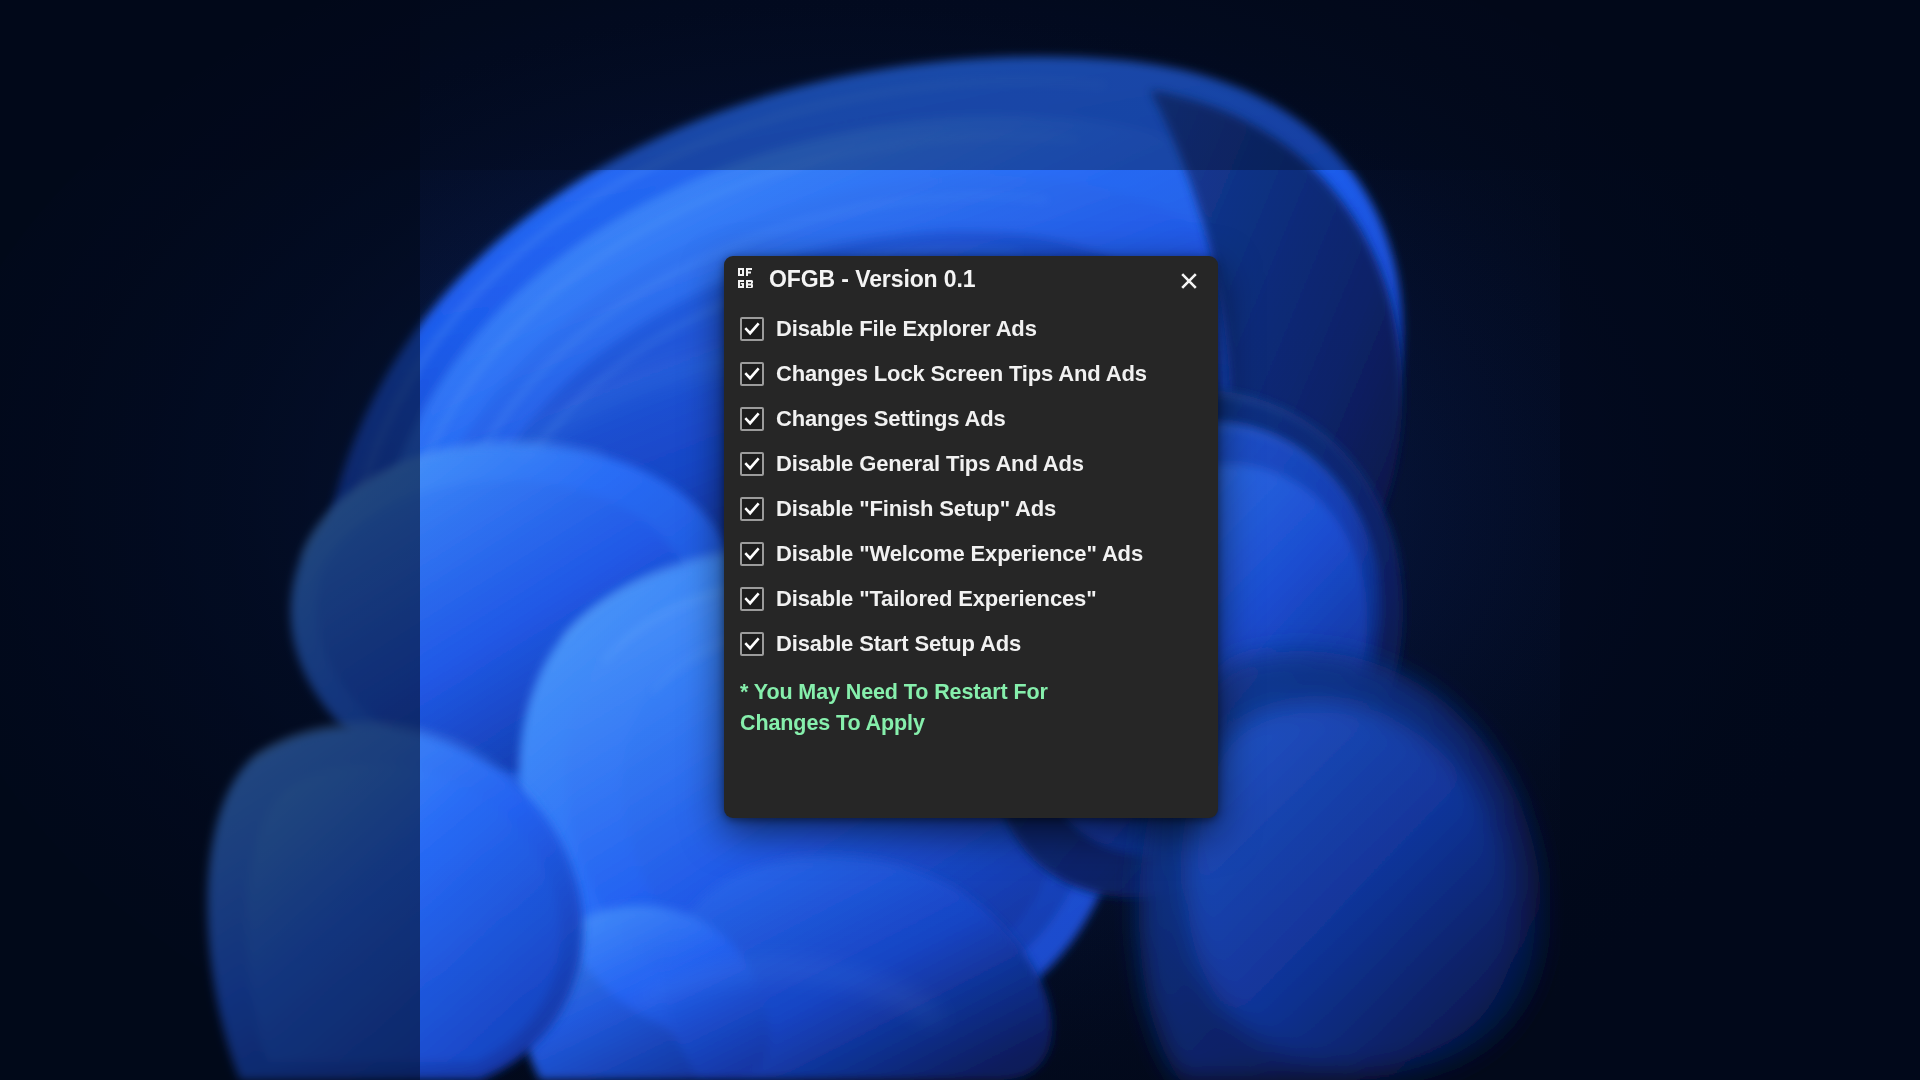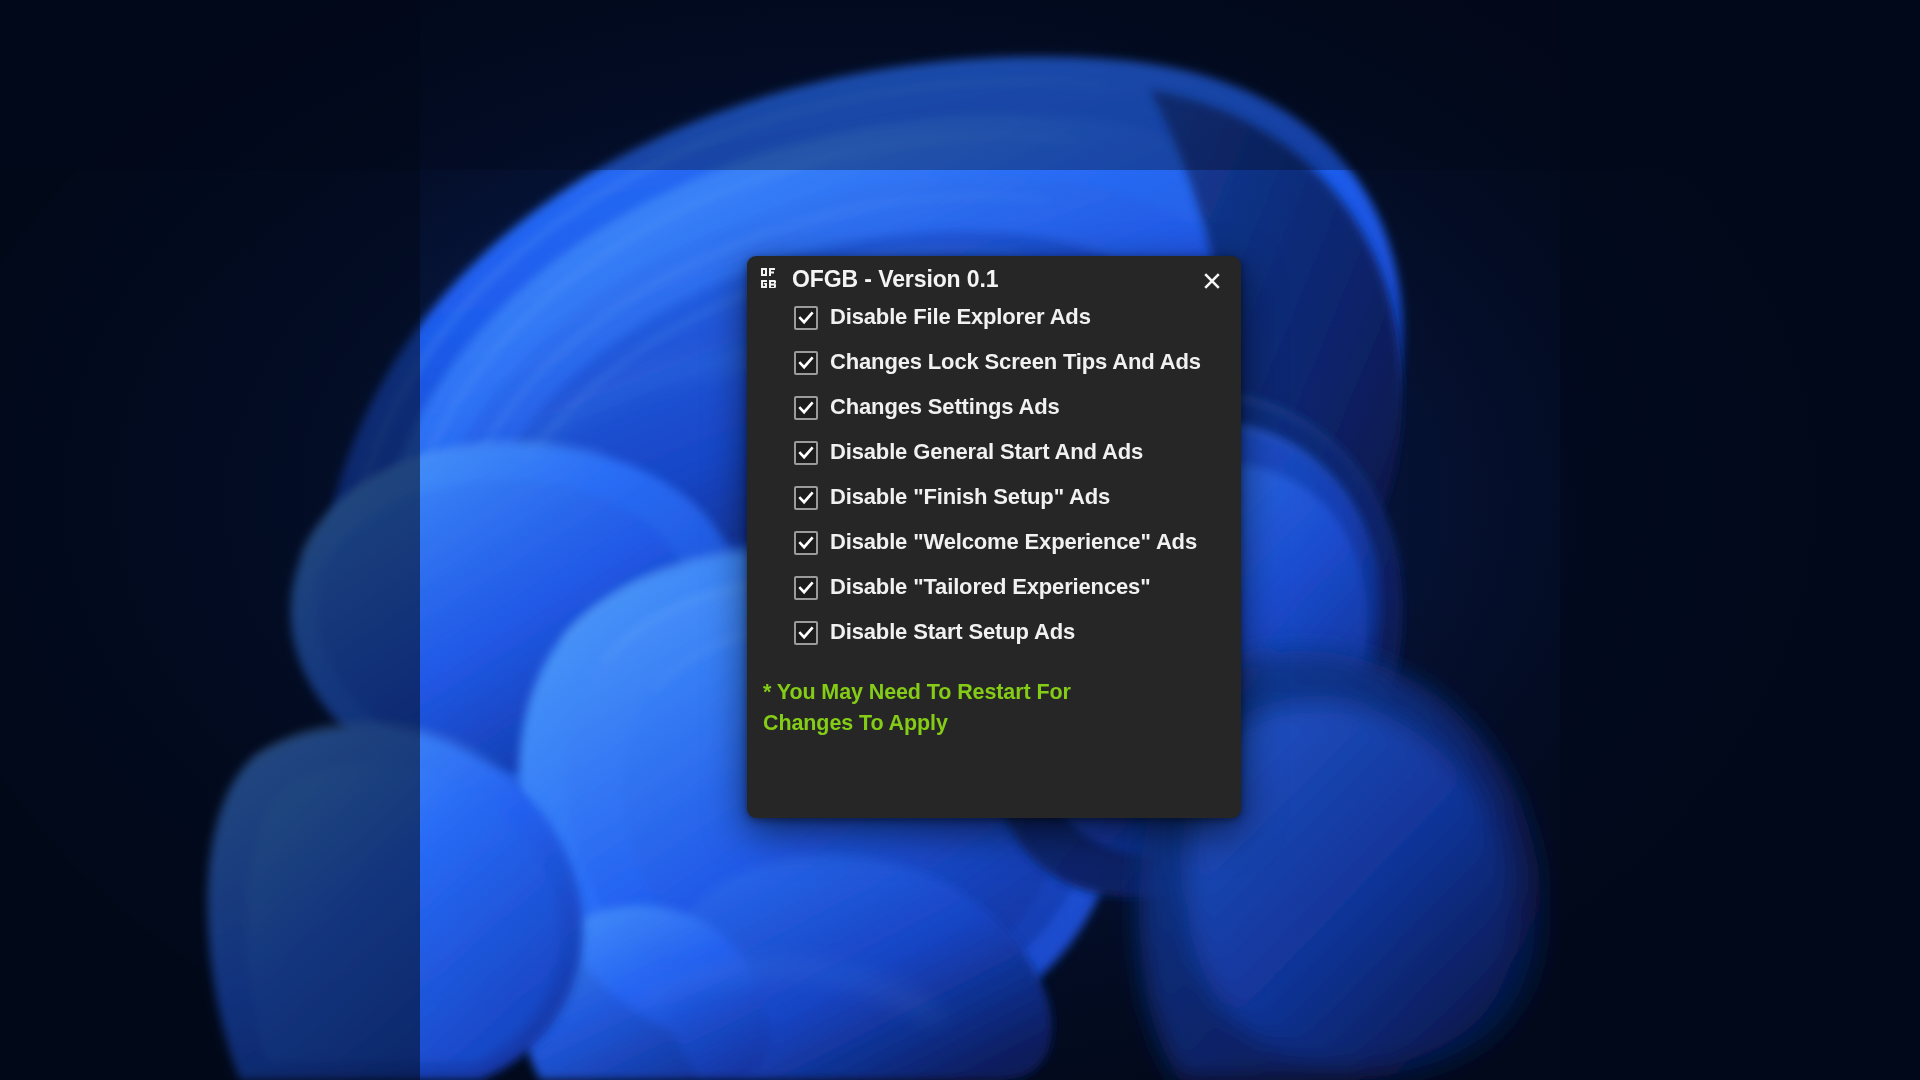--- a/index.html
+++ b/index.html
@@ -32,21 +32,21 @@
     position: absolute;
     inset: 0;
     width: 1920px;
     height: 1080px;
     display: block;
   }
 
   
   #ofgb-window {
     position: absolute;
-    left: 747px;
+    left: 724px;
     top: 256px;
     width: 494px;
     height: 562px;
     background: #262626;
     border-radius: 9px;
     box-shadow: 0 14px 40px rgba(0,0,0,0.60), 0 2px 9px rgba(0,0,0,0.45);
     overflow: hidden;
     color: #f2f2f2;
   }
 
@@ -100,24 +100,24 @@
 
   .close-btn svg { display: block; }
 
   
   .option-list {
     padding: 2px 0 0 16px;
   }
 
   .option-row {
     display: flex;
+    align-items: center;
     height: 45px;
     cursor: pointer;
     user-select: none;
-    margin-left: 31px;
   }
 
   .cb {
     width: 24px;
     height: 24px;
     flex: 0 0 24px;
     box-sizing: border-box;
     border: 2px solid #9b9b9b;
     border-radius: 2px;
     background: #1d1d1d;
@@ -138,21 +138,21 @@
     line-height: 1;
   }
 
   
   .footer-note {
     margin: 11px 0 0 16px;
     width: 372px;
     font-size: 21.5px;
     font-weight: 600;
     line-height: 1.42;
-    color: #84cc16;
+    color: #86efac;
     letter-spacing: -0.1px;
   }
 </style>
 </head>
 <body>
 
 <div id="desktop">
 
   <svg id="wallpaper-svg" viewBox="0 0 1920 1080" preserveAspectRatio="none" aria-hidden="true">
     <defs>
@@ -330,21 +330,21 @@
     </span>
     <span class="option-label">Changes Settings Ads</span>
   </label>
 
   <label class="option-row">
     <span class="cb">
       <svg width="16" height="16" viewBox="0 0 16 16">
         <path d="M2.2,8.1 L6.1,12.2 L13.8,3.3" stroke="#ffffff" stroke-width="2.6" fill="none" stroke-linecap="square" stroke-linejoin="miter"></path>
       </svg>
     </span>
-    <span class="option-label">Disable General Start And Ads</span>
+    <span class="option-label">Disable General Tips And Ads</span>
   </label>
 
   <label class="option-row">
     <span class="cb">
       <svg width="16" height="16" viewBox="0 0 16 16">
         <path d="M2.2,8.1 L6.1,12.2 L13.8,3.3" stroke="#ffffff" stroke-width="2.6" fill="none" stroke-linecap="square" stroke-linejoin="miter"></path>
       </svg>
     </span>
     <span class="option-label">Disable "Finish Setup" Ads</span>
   </label>

